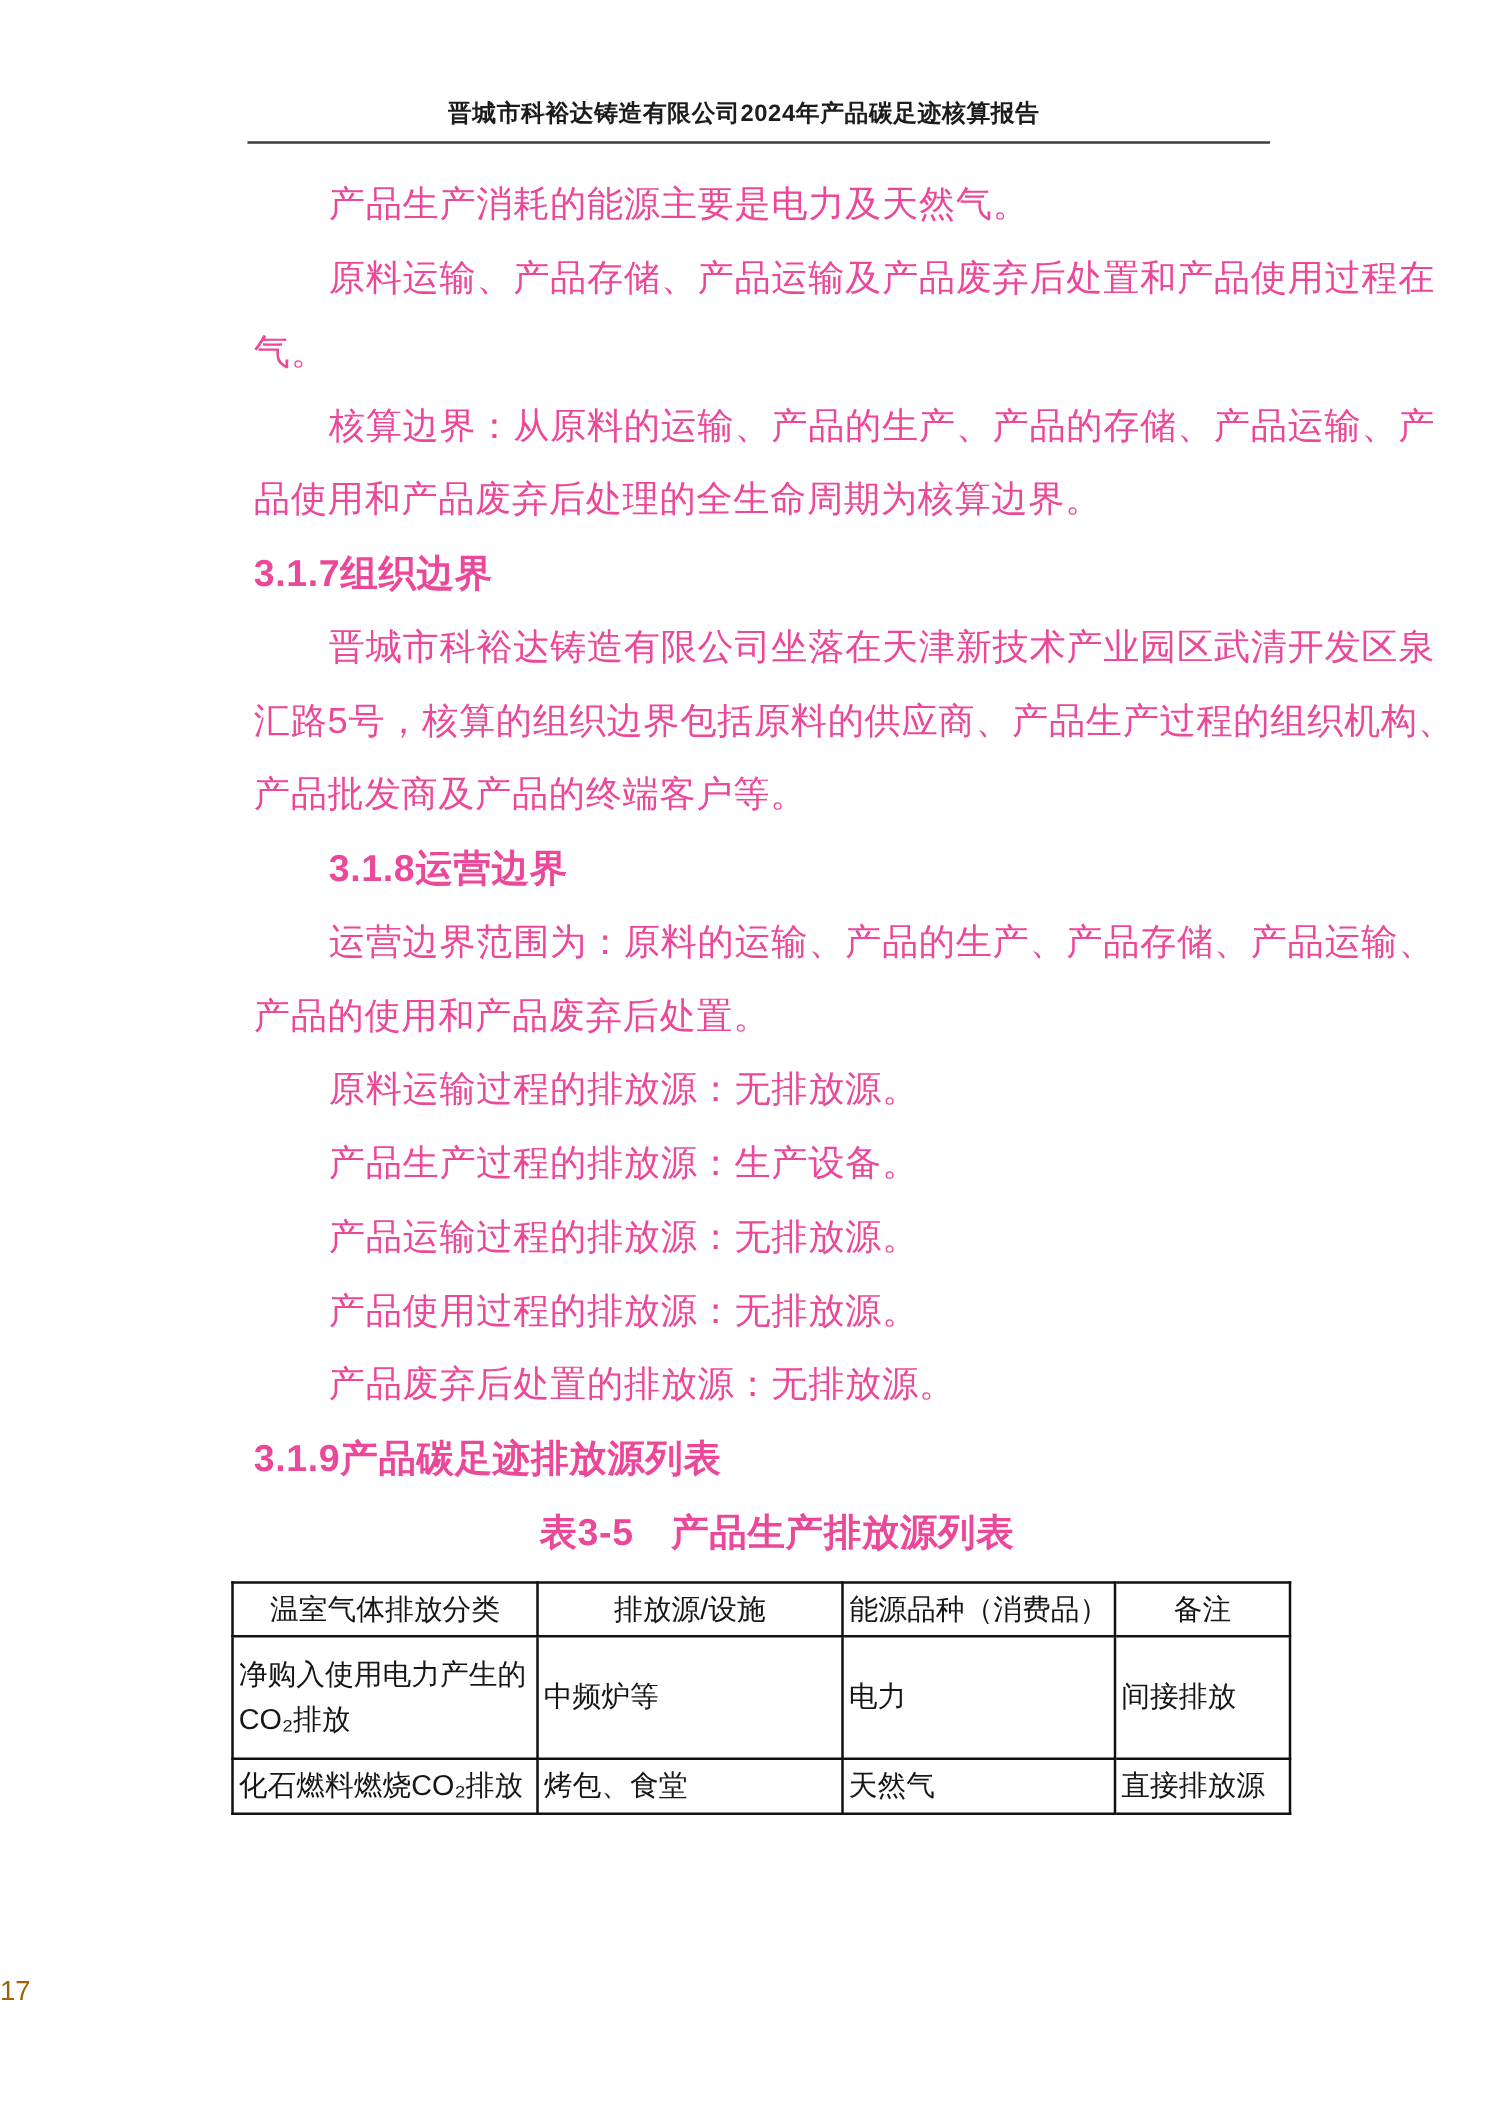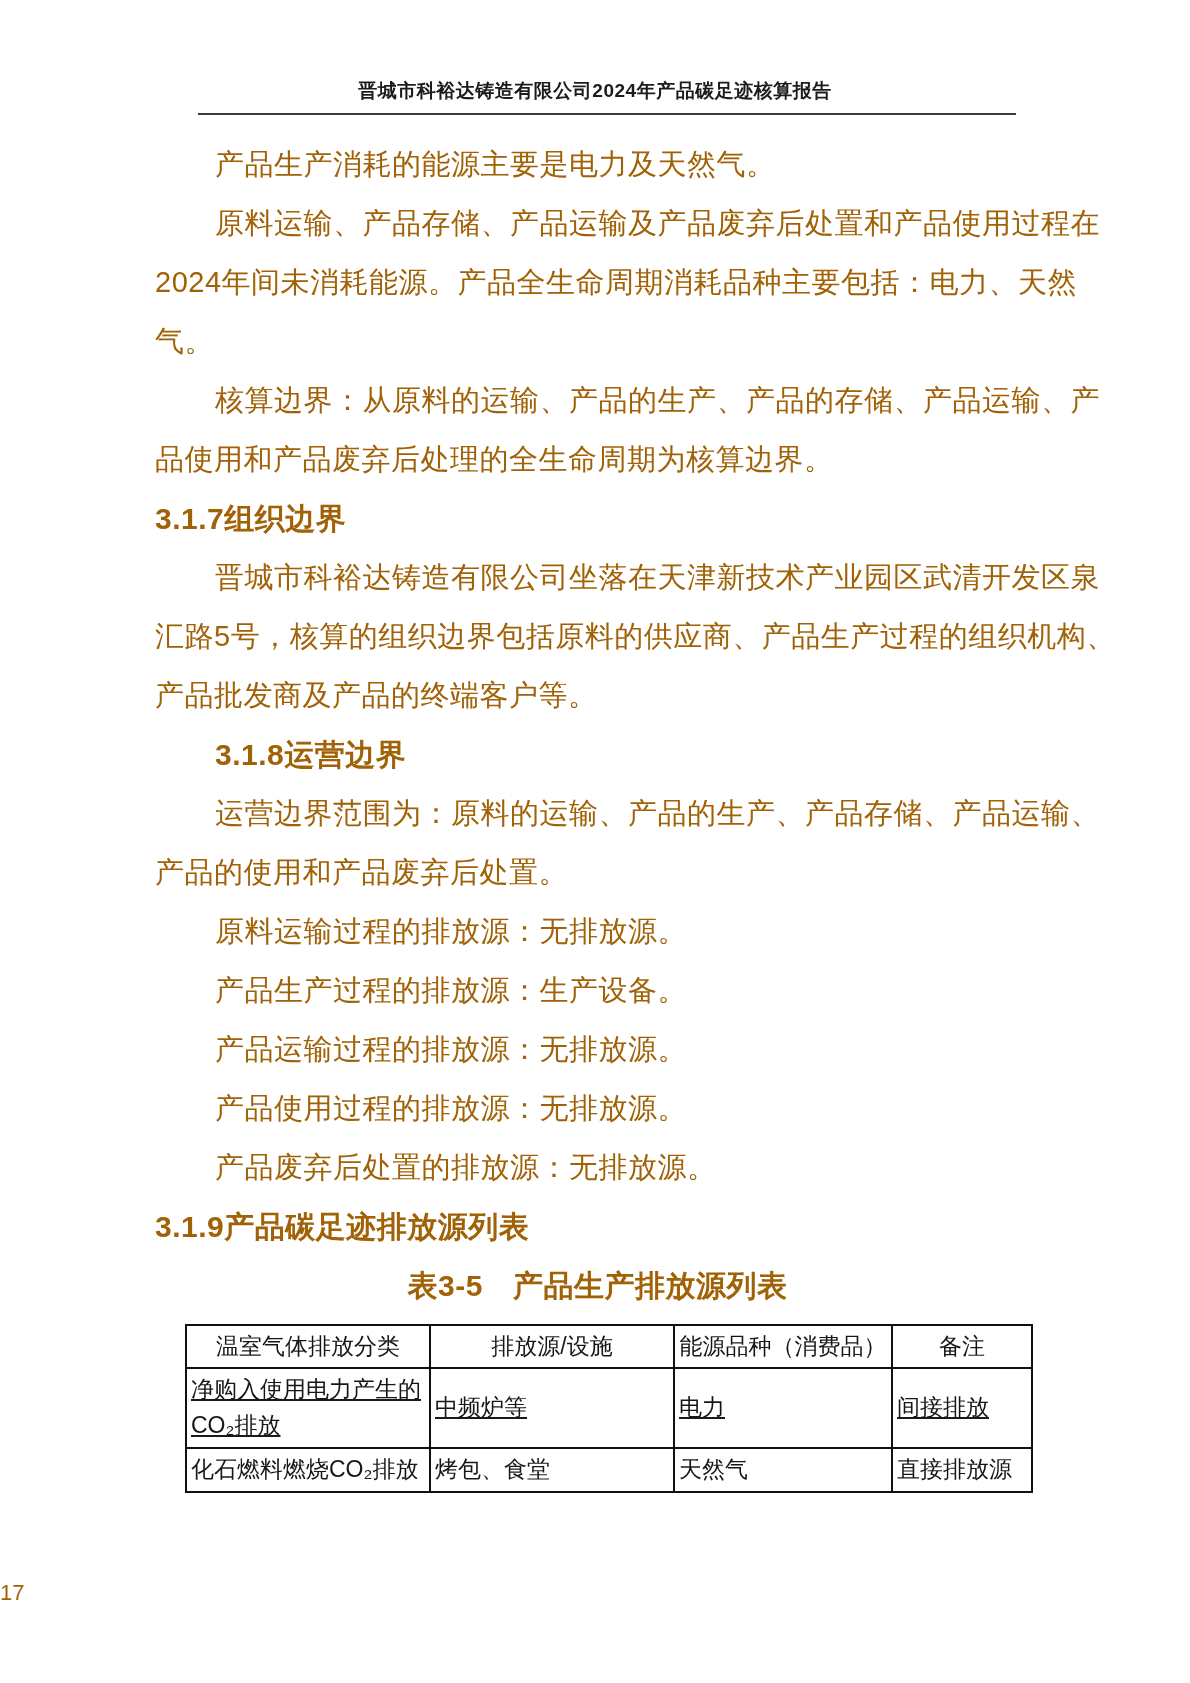--- a/index.html
+++ b/index.html
@@ -21,62 +21,61 @@
   .header-rule {
     position:absolute; top:113px; left:198px; width:818px; height:0;
     border-top:2px solid #3c3c3c;
   }
   
   .content {
     position:absolute; top:135px; left:155px; width:885px;
   }
   .ln {
     height:59px; line-height:59px; font-size:29px;
-    white-space:nowrap; letter-spacing:0.5px; color:#a16207;
+    white-space:nowrap; letter-spacing:0.5px; color:#ec4899;margin-left:48px;
   }
   .indent { padding-left:60px; }
   .hd { font-weight:bold; font-size:30px; letter-spacing:0.5px; }
   
   .tbl-caption { text-align:center; font-weight:bold; font-size:30px; }
   .tbl-caption .cap-title { margin-left:30px; }
   
   table.src-table {
     margin-left:30px; margin-top:9px;
     width:846px; border-collapse:collapse; table-layout:fixed;
   }
   table.src-table td, table.src-table th {
     border:2px solid #111111;
     vertical-align:middle;
     font-size:23px; font-weight:normal; color:#161616;
     white-space:pre-line; line-height:1.55;
     padding:2px 4px; overflow:hidden;
   }
   tr.hdr-row  { height:43px; }
-  tr.body-row-1 { height:80px;text-decoration:underline; }
+  tr.body-row-1 { height:98px; }
   tr.body-row-2 { height:44px; }
   
   .page-number {
     position:absolute; top:1580px; left:0; width:1190px;
     text-align:left; font-size:22px; color:#a16207;
   }
 </style>
 </head>
 <body>
 
 <div class="page">
 
   <div class="doc-header">晋城市科裕达铸造有限公司2024年产品碳足迹核算报告</div>
   <div class="header-rule"></div>
 
   <div class="content">
 
     <div class="ln indent">产品生产消耗的能源主要是电力及天然气。</div>
 
     <div class="ln indent">原料运输、产品存储、产品运输及产品废弃后处置和产品使用过程在</div>
-    <div class="ln">2024年间未消耗能源。产品全生命周期消耗品种主要包括：电力、天然</div>
     <div class="ln">气。</div>
 
     <div class="ln indent">核算边界：从原料的运输、产品的生产、产品的存储、产品运输、产</div>
     <div class="ln">品使用和产品废弃后处理的全生命周期为核算边界。</div>
 
     <div class="ln hd">3.1.7组织边界</div>
 
     <div class="ln indent">晋城市科裕达铸造有限公司坐落在天津新技术产业园区武清开发区泉</div>
     <div class="ln">汇路5号，核算的组织边界包括原料的供应商、产品生产过程的组织机构、</div>
     <div class="ln">产品批发商及产品的终端客户等。</div>

